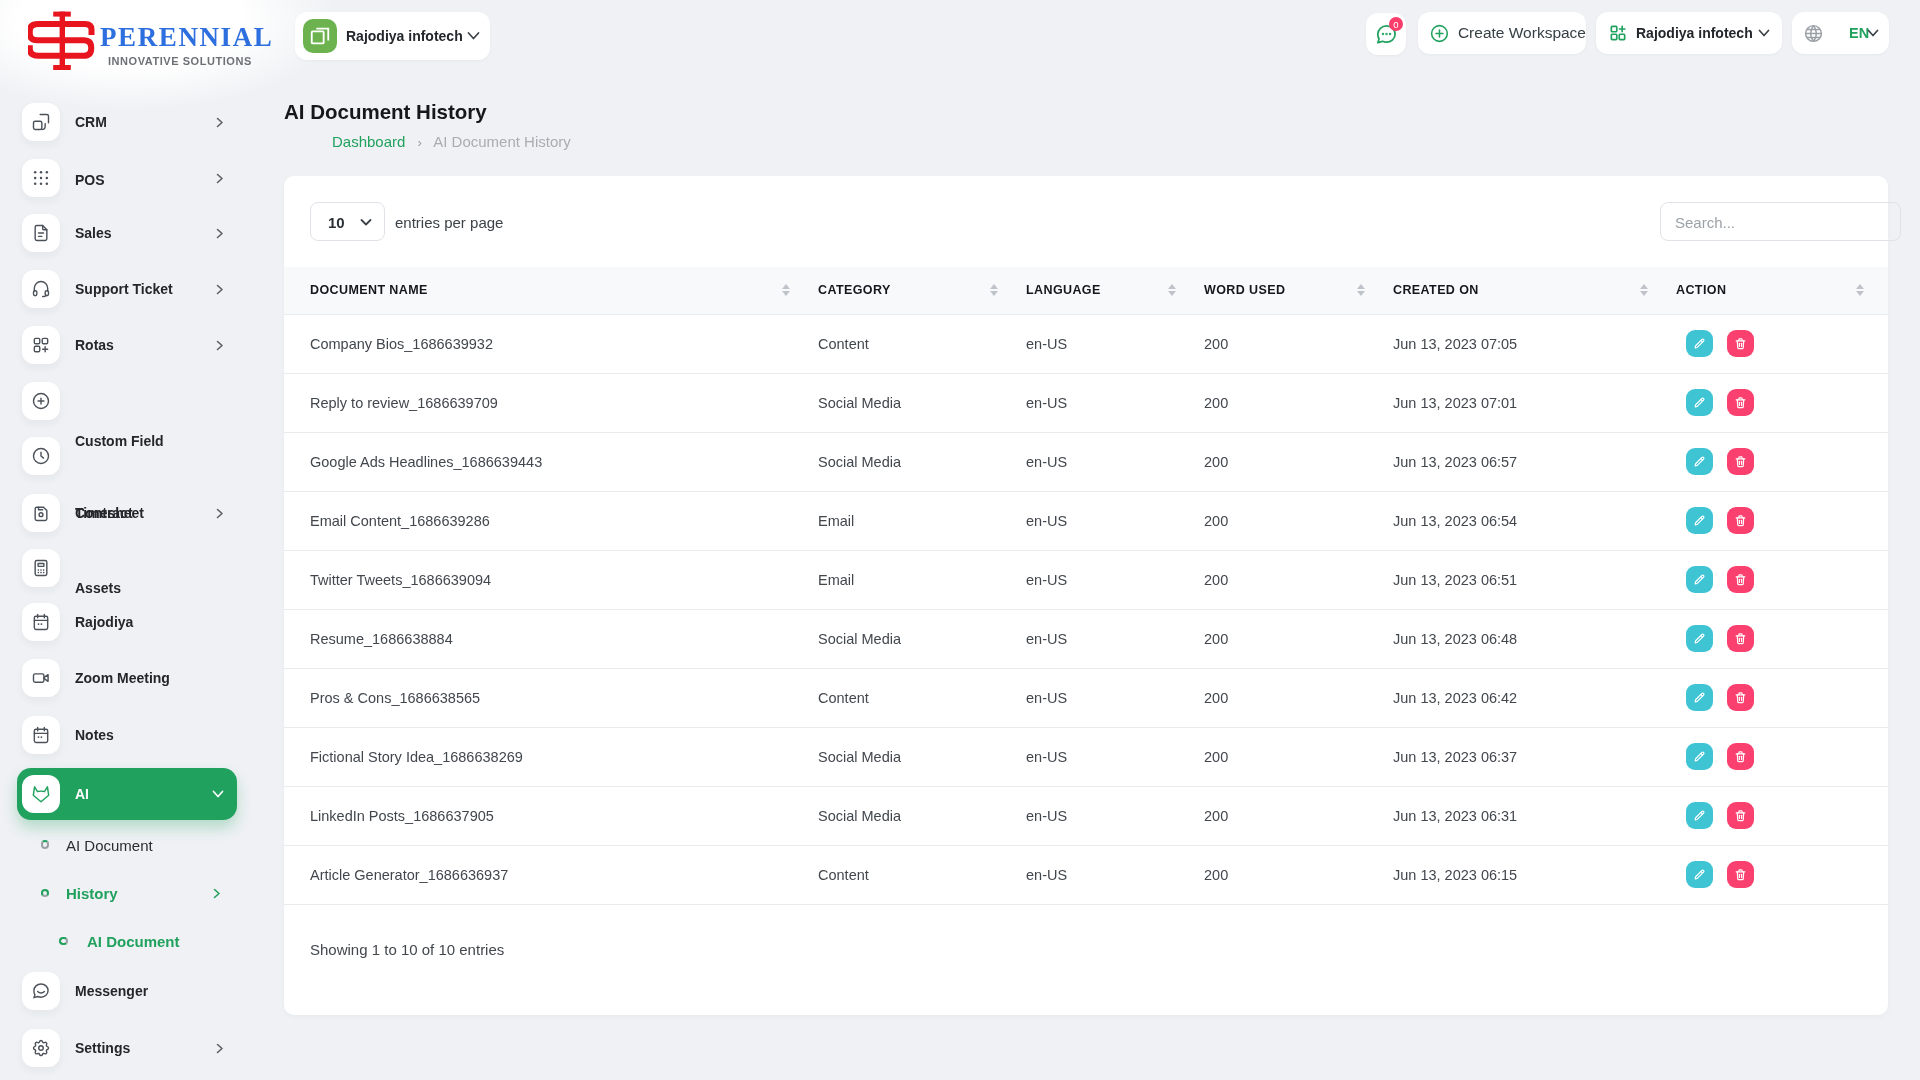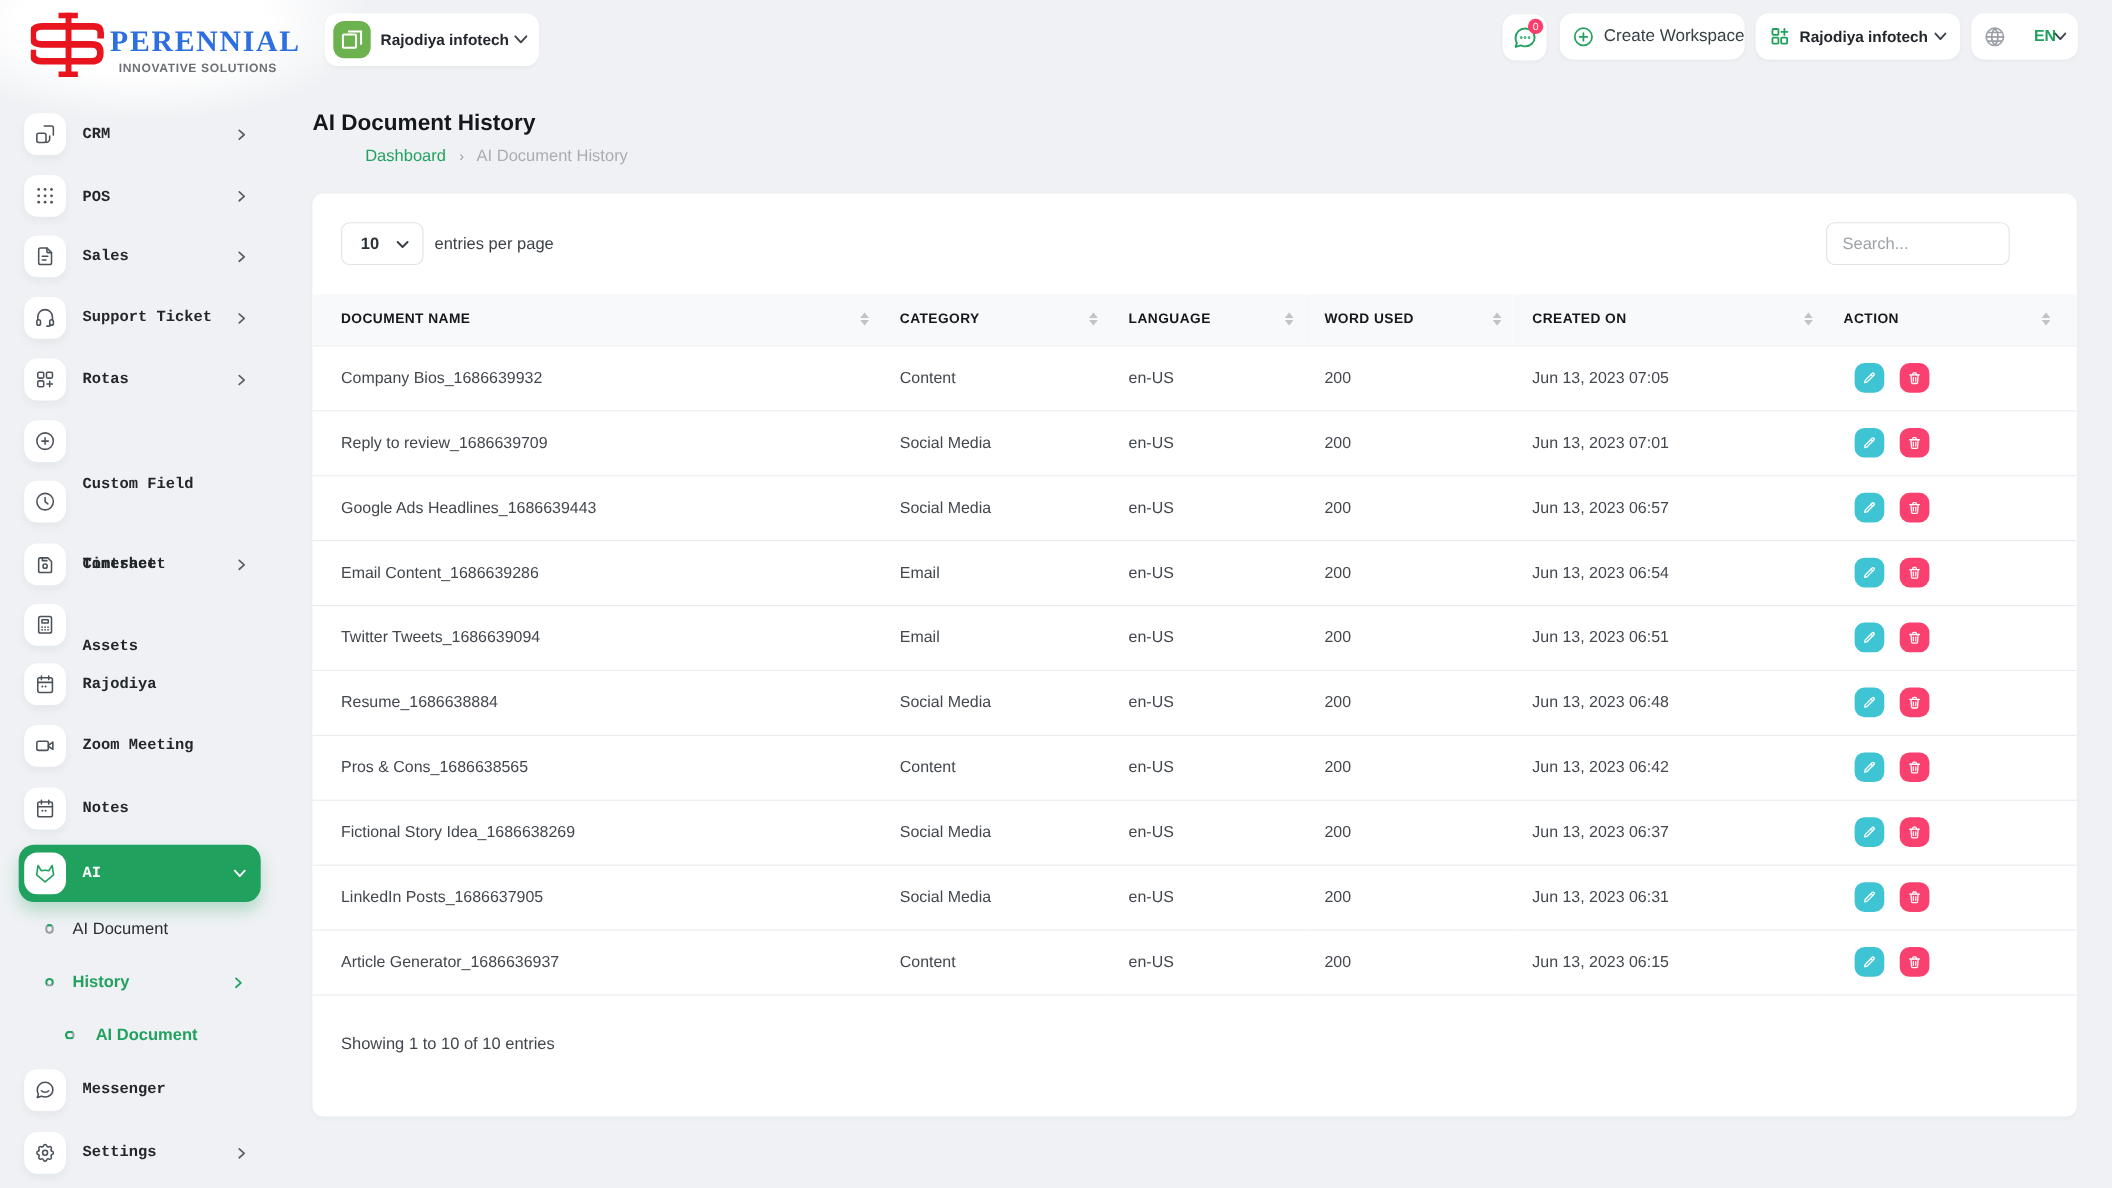--- a/index.html
+++ b/index.html
@@ -5,21 +5,21 @@
 * { margin:0; padding:0; box-sizing:border-box; }
 html,body { width:1920px; height:1080px; overflow:hidden; }
 body { background:#eff1f4; font-family:"Liberation Sans", sans-serif; position:relative; }
 .abs { position:absolute; }
 .vcenter { transform:translateY(-50%); }
 
 .pill { position:absolute; background:#fff; border-radius:12px; box-shadow:0 1px 3px rgba(35,40,50,.04); display:flex; align-items:center; white-space:nowrap; }
 
 .ibox { position:absolute; left:22px; width:38px; height:38px; background:#fff; border-radius:12px;
   box-shadow:0 4px 8px rgba(45,55,70,.05); display:flex; align-items:center; justify-content:center; color:#4c525a; }
-.mlabel { position:absolute; left:75px; font-weight:bold; font-size:14px; color:#23272c; white-space:nowrap;font-family:Liberation Mono, monospace; }
+.mlabel { position:absolute; left:75px; font-weight:bold; font-size:14px; color:#23272c; white-space:nowrap; }
 .chev { position:absolute; left:216px; color:#5b6066; }
 .subdot { position:absolute; width:8.5px; height:8.5px; border-radius:50%; border:2px solid #8d9298; }
 
 #card { position:absolute; left:284px; top:176px; width:1604px; height:839px; background:#fff; border-radius:10px; box-shadow:0 2px 5px rgba(40,50,60,.03); }
 #tbl { position:absolute; left:0; top:91px; width:1604px; border-collapse:collapse; table-layout:fixed; }
 #tbl th { height:47px; background:#f8f9fa; font-size:12.5px; font-weight:bold; color:#14181c; text-align:left; letter-spacing:.4px; position:relative; }
 #tbl td { height:59px; border-top:1px solid #e9ecef; font-size:14.5px; color:#42474d; }
 #tbl tr.last td { border-bottom:1px solid #e9ecef; }
 #tbl th, #tbl td { padding-left:18px; }
 #tbl th.c1, #tbl td.c1 { padding-left:26px; }
@@ -275,21 +275,21 @@
     <span style="color:#a9adb3;">AI Document History</span>
   </div>
   <div id="card">
     <div class="abs" style="left:26px; top:26px; width:75px; height:39px; border:1px solid #dfe3e8; border-radius:8px;font-weight:bold;">
       <span class="abs vcenter" style="left:17px; top:50%; font-size:15px; color:#2c3136;">10</span>
       <svg class="abs" style="right:12px; top:15px;" width="12" height="9" viewBox="0 0 12 9">
           <path d="M1.5 2 L6 6.5 L10.5 2" fill="none" stroke="#3c4248" stroke-width="1.8" stroke-linecap="round" stroke-linejoin="round"></path>
         </svg>
     </div>
     <div class="abs vcenter" style="left:111px; top:46px; font-size:15px; color:#3c4247;">entries per page</div>
-    <div class="abs" style="left:1376px; top:26px; width:167px; height:39px; border:1px solid #dfe3e8; border-radius:8px;">
+    <div class="abs" style="left:1376px; top:26px; width:241px; height:39px; border:1px solid #dfe3e8; border-radius:8px;">
       <span class="abs vcenter" style="left:14px; top:50%; font-size:15px; color:#9ba1a7;">Search...</span>
     </div>
     <table id="tbl">
       <colgroup>
           <col style="width:516px">
           <col style="width:208px">
           <col style="width:178px">
           <col style="width:189px">
           <col style="width:283px">
           <col style="width:230px">

